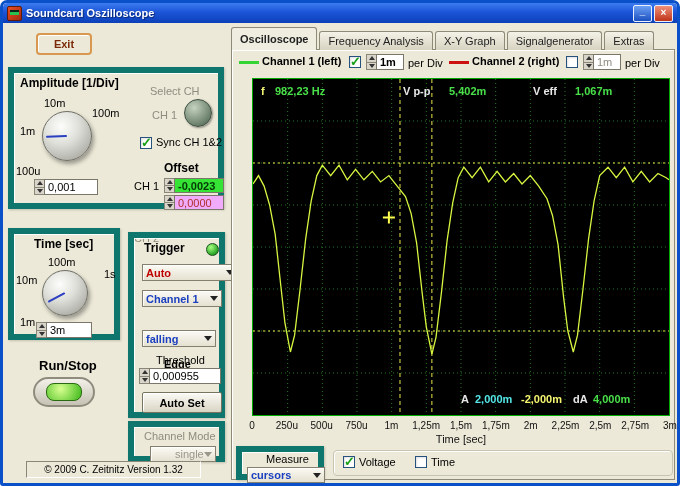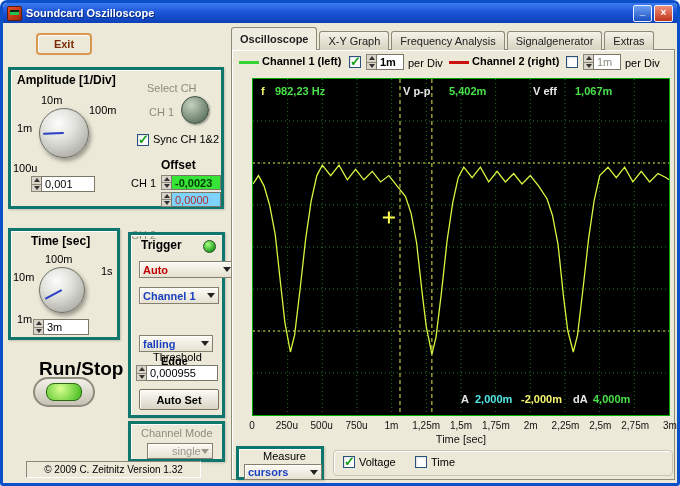--- a/index.html
+++ b/index.html
@@ -7,36 +7,36 @@
   .titlebar{position:absolute;left:0;top:0;width:674px;height:20px;background:linear-gradient(180deg,#3C7CF0 0%,#1C55D8 45%,#0C40B8 100%);display:flex;align-items:center;padding:0 4px;box-sizing:border-box;border-radius:4px 4px 0 0;}
   .appicon{width:13px;height:13px;margin-right:4px;background:linear-gradient(135deg,#E85020,#A02810);border:1px solid #601C08;border-radius:2px;position:relative;flex:0 0 auto;}
   .appicon::after{content:"";position:absolute;left:2px;top:3px;right:2px;height:5px;background:#0A2418;box-shadow:inset 0 -3px 0 #28C050;}
   .titletext{color:#fff;font-size:11px;font-weight:bold;text-shadow:1px 1px 1px #092A78;}
   .tbtn{width:17px;height:15px;border:1px solid #E8F0FF;border-radius:2px;margin-left:2px;display:flex;align-items:center;justify-content:center;color:#fff;font-size:10px;font-weight:bold;line-height:10px;}
   .tbtn.min{background:linear-gradient(#6CA0F4,#1C50C0);}
   .tbtn.close{background:linear-gradient(#F09078,#BE341A);}
   .lbl{position:absolute;font-size:11px;color:#000;white-space:nowrap;}
   .b{font-weight:bold;}
   .s12{font-size:12px;}
-  .s13{font-size:19px;}
+  .s13{font-size:13px;}
   .gray{color:#8F8B7E;}
-  .group{position:absolute;border:3px solid #0f766e;box-shadow:inset 1px 1px 0 rgba(255,255,255,.9),1px 1px 2px rgba(120,115,100,.35);box-sizing:border-box;}
+  .group{position:absolute;border:6px solid #0f766e;box-shadow:inset 1px 1px 0 rgba(255,255,255,.9),1px 1px 2px rgba(120,115,100,.35);box-sizing:border-box;}
   .btn{position:absolute;background:linear-gradient(#FBFAF4,#D9D5C5);border:1px solid #77735F;border-radius:2px;box-shadow:inset 1px 1px 0 #fff;font-size:11px;display:flex;align-items:center;justify-content:center;box-sizing:border-box;}
   .exitbtn{color:#7A2A08;font-weight:bold;border:2px solid #D89850;background:#ECE9D8;border-radius:4px;}
   .knob{position:absolute;border-radius:50%;background:radial-gradient(circle at 38% 30%,#FDFDFB 0%,#DFDFDA 40%,#96968E 100%);border:1px solid #6F6F66;box-shadow:2px 3px 4px rgba(0,0,0,.35);}
   .needle{position:absolute;left:calc(50% - 1px);top:50%;width:2px;height:44%;background:#2A3FC2;transform-origin:50% 0;border-radius:1px;}
   .spin{position:absolute;display:flex;box-sizing:border-box;}
   .arr{width:10px;display:flex;flex-direction:column;border:1px solid #8A867A;border-right:none;box-sizing:border-box;background:#D9D5C9;}
   .arr > div{flex:1;display:flex;align-items:center;justify-content:center;}
   .arr > div + div{border-top:1px solid #8A867A;}
   .tu{width:0;height:0;border-left:3px solid transparent;border-right:3px solid transparent;border-bottom:4px solid #333;}
   .td{width:0;height:0;border-left:3px solid transparent;border-right:3px solid transparent;border-top:4px solid #333;}
   .val{flex:1;background:#fff;border:1px solid #7A766A;font-size:11px;display:flex;align-items:center;padding:0 3px;box-sizing:border-box;white-space:nowrap;}
   .val.greenbg{background:#35E435;color:#053A05;font-weight:bold;}
-  .val.pinkbg{background:#7dd3fc;color:#B03030;}
+  .val.pinkbg{background:#f0abfc;color:#B03030;}
   .dd{position:absolute;display:flex;align-items:center;background:linear-gradient(#FBFAF4,#E5E1D1);border:1px solid #847F6F;box-shadow:inset 1px 1px 0 rgba(255,255,255,.8);font-size:11px;padding:0 3px;box-sizing:border-box;white-space:nowrap;}
   .ddarr{width:0;height:0;border-left:4px solid transparent;border-right:4px solid transparent;border-top:5px solid #222;margin-left:auto;flex:0 0 auto;}
   .dd.red{color:#C00000;font-weight:bold;}
   .dd.blue{color:#1A3FC0;font-weight:bold;}
   .dd.dis{color:#9A968A;}
   .led{position:absolute;border-radius:50%;background:radial-gradient(circle at 35% 30%,#A8FF80,#1E9E1E 75%);border:1px solid #1E501E;}
   .pill{position:absolute;border-radius:16px;background:linear-gradient(#F2F0E8,#C6C2B4);border:2px solid #8F8B7D;display:flex;align-items:center;justify-content:center;box-sizing:border-box;}
   .pill .light{width:34px;height:16px;border-radius:8px;background:radial-gradient(circle at 40% 30%,#D8FF90,#3CB818);border:1px solid #2A6A10;}
   .roundbtn{position:absolute;border-radius:50%;background:radial-gradient(circle at 35% 30%,#C4D2BE,#5E7460 80%);border:1px solid #3E4E42;box-shadow:1px 1px 2px rgba(0,0,0,.4);}
   .cb{position:absolute;width:12px;height:12px;background:#fff;border:1px solid #28527E;box-shadow:inset 1px 1px 2px rgba(0,0,0,.12);box-sizing:border-box;}
@@ -155,21 +155,21 @@
     <div class="led" style="left:72px;top:5px;width:11px;height:11px;"></div>
     <div class="dd red" style="left:8px;top:26px;width:96px;height:17px;">
       <span>Auto</span>
         <span class="ddarr"></span>
     </div>
     <div class="dd blue" style="left:8px;top:52px;width:80px;height:17px;">
       <span>Channel 1</span>
         <span class="ddarr"></span>
     </div>
     <span class="lbl b" style="left:30px;top:76px;margin-top:44px;">Edge</span>
-    <div class="dd blue" style="left:8px;top:92px;width:74px;height:17px;margin-top:8px;">
+    <div class="dd blue" style="left:8px;top:92px;width:74px;height:17px;">
       <span>falling</span>
         <span class="ddarr"></span>
     </div>
     <span class="lbl" style="left:22px;top:116px;">Threshold</span>
     <div class="spin" style="left:5px;top:130px;width:82px;height:16px;">
       <div class="arr">
           <div>
             <span class="tu"></span>
           </div>
           <div>
@@ -192,22 +192,22 @@
       <span>single</span>
         <span class="ddarr" style="border-top-color:#9A968A;"></span>
     </div>
   </div>
 
   <div class="sunken" style="left:23px;top:458px;width:175px;height:17px;">© 2009   C. Zeitnitz Version 1.32</div>
 
   <div class="tabpage"></div>
   <div class="tabstrip">
       <div class="tab active">Oscilloscope</div>
+      <div class="tab">Frequency Analysis</div>
       <div class="tab">X-Y Graph</div>
-      <div class="tab">Frequency Analysis</div>
       <div class="tab">Signalgenerator</div>
       <div class="tab">Extras</div>
     </div>
 
   <div class="chline" style="left:236px;top:58px;background:#35D435;"></div>
   <span class="lbl b" style="left:259px;top:52px;">Channel 1 (left)</span>
   <div class="cb on" style="left:346px;top:53px;"></div>
   <div class="spin" style="left:363px;top:51px;width:38px;height:16px;">
     <div class="arr">
         <div>

